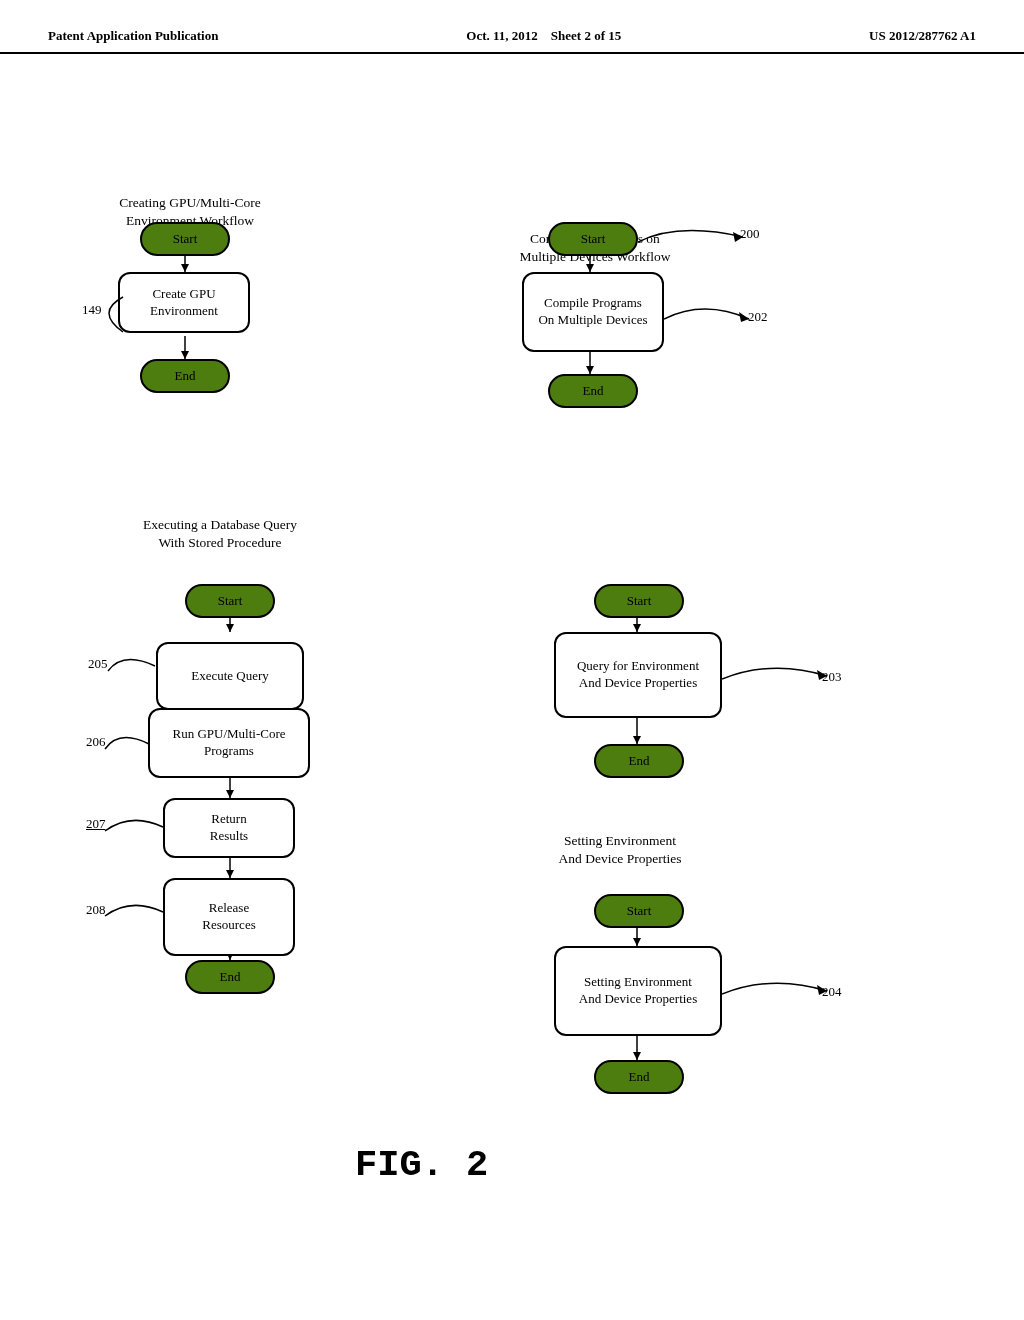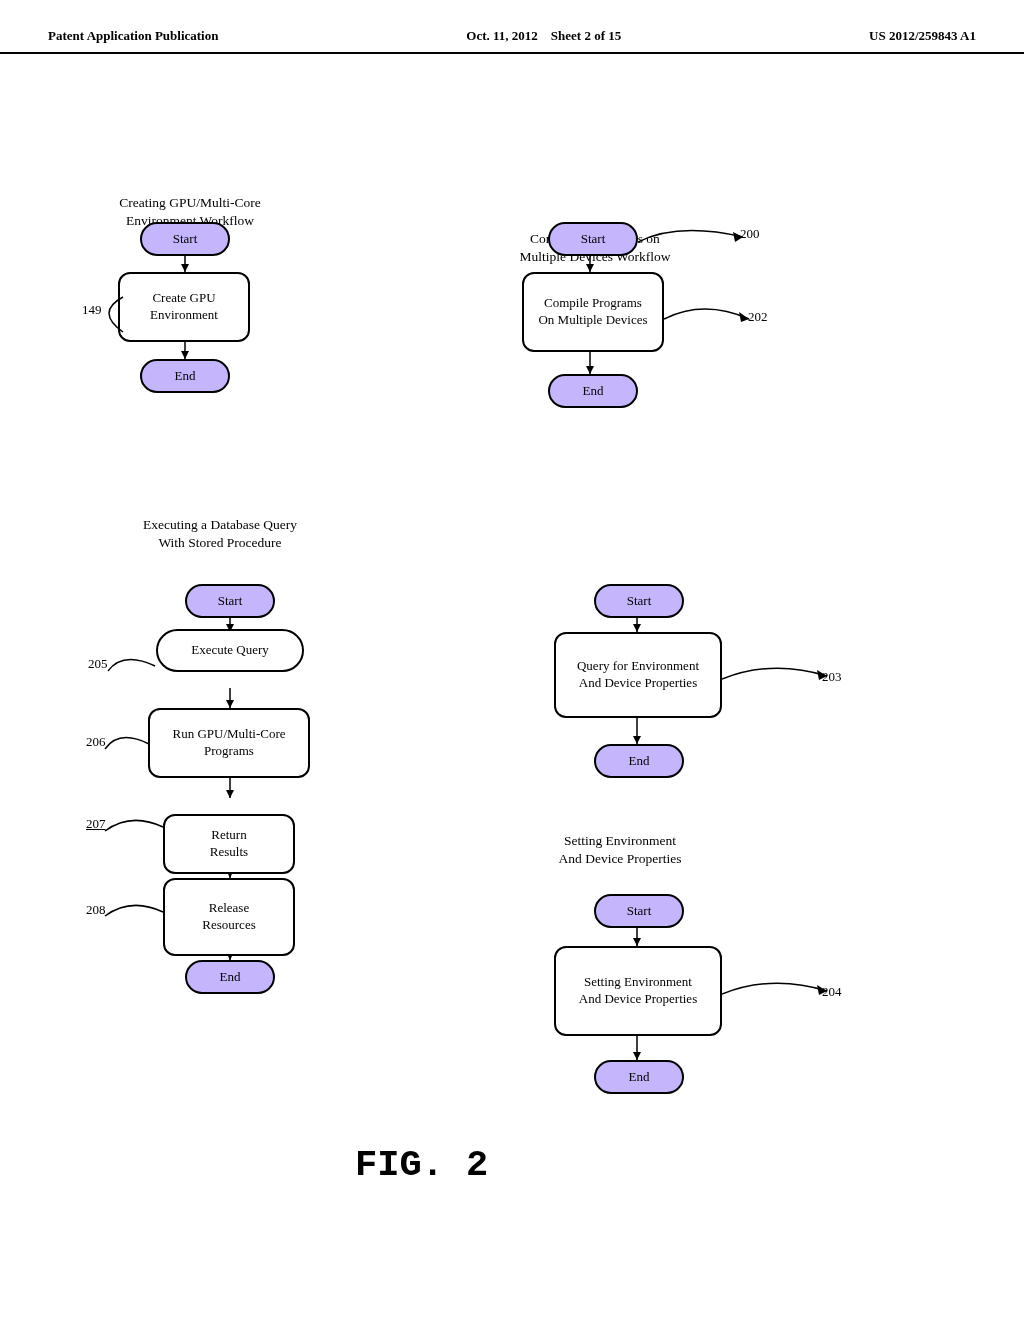--- a/index.html
+++ b/index.html
@@ -59,21 +59,21 @@
       display: flex;
       align-items: center;
       justify-content: center;
       text-align: center;
       font-size: 13px;
       line-height: 1.3;
     }
     .node-oval {
       border-radius: 50px;
       border: 2px solid #000;
-      background: #c4b5fd;
+      background: #4d7c0f;
     }
     .node-rect {
       border-radius: 12px;
       border: 2px solid #000;
       background: #fff;
     }
     
     .svg-overlay {
       position: absolute;
       top: 0;
@@ -100,21 +100,21 @@
 <body>
 
 <div class="page">
 
   <div class="header">
     <div class="header-left">Patent Application Publication</div>
     <div class="header-center">
       <span>Oct. 11, 2012</span>&nbsp;&nbsp;&nbsp;
       <span>Sheet 2 of 15</span>
     </div>
-    <div class="header-right">US 2012/259843 A1</div>
+    <div class="header-right">US 2012/287762 A1</div>
   </div>
 
   <div class="diagram-area">
 
     <svg class="svg-overlay">
 
       <line x1="185" y1="198" x2="185" y2="218" stroke="#000" stroke-width="1.5"></line>
       <polygon points="185,218 181,210 189,210" fill="#000"></polygon>
       <line x1="185" y1="282" x2="185" y2="305" stroke="#000" stroke-width="1.5"></line>
       <polygon points="185,305 181,297 189,297" fill="#000"></polygon>
@@ -143,21 +143,21 @@
       <line x1="637" y1="870" x2="637" y2="892" stroke="#000" stroke-width="1.5"></line>
       <polygon points="637,892 633,884 641,884" fill="#000"></polygon>
       <line x1="637" y1="982" x2="637" y2="1006" stroke="#000" stroke-width="1.5"></line>
       <polygon points="637,1006 633,998 641,998" fill="#000"></polygon>
     </svg>
 
     <div class="flow-title" style="left:90px; top:140px; width:200px;">Creating GPU/Multi-Core<br>Environment Workflow</div>
 
     <div class="node node-oval" style="left:140px; top:168px; width:90px; height:34px;">Start</div>
 
-    <div class="node node-rect" style="left:118px; top:218px; width:132px; height:70px;">Create GPU<br>Environment</div>
+    <div class="node node-rect" style="left:118px; top:218px; width:132px; height:61px;">Create GPU<br>Environment</div>
 
     <div class="node node-oval" style="left:140px; top:305px; width:90px; height:34px;">End</div>
 
     <div class="ref-label" style="left:82px; top:248px;">149</div>
     <svg style="position:absolute; left:95px; top:238px; width:30px; height:50px; pointer-events:none;">
       <path d="M28,40 Q0,20 28,5" fill="none" stroke="#000" stroke-width="1.5"></path>
     </svg>
 
     <div class="flow-title" style="left:480px; top:140px; width:230px;margin-top:36px;">Compiling Programs on<br>Multiple Devices Workflow</div>
 
@@ -176,35 +176,35 @@
       <path d="M0,25 Q40,5 85,25" fill="none" stroke="#000" stroke-width="1.5"></path>
       <polygon points="85,25 75,18 77,28" fill="#000"></polygon>
     </svg>
 
     <div class="node node-oval" style="left:548px; top:320px; width:90px; height:34px;">End</div>
 
     <div class="flow-title" style="left:100px; top:462px; width:240px;">Executing a Database Query<br>With Stored Procedure</div>
 
     <div class="node node-oval" style="left:185px; top:530px; width:90px; height:34px;">Start</div>
 
-    <div class="node node-rect" style="left:156px; top:575px; width:148px; height:43px;border-radius:22px;">Execute Query</div>
+    <div class="node node-rect" style="left:156px; top:588px; width:148px; height:68px;">Execute Query</div>
 
     <div class="ref-label" style="left:88px; top:602px;">205</div>
     <svg style="position:absolute; left:103px; top:592px; width:55px; height:40px; pointer-events:none;">
       <path d="M52,20 Q20,5 5,25" fill="none" stroke="#000" stroke-width="1.5"></path>
     </svg>
 
     <div class="node node-rect" style="left:148px; top:654px; width:162px; height:70px;">Run GPU/Multi-Core<br>Programs</div>
 
     <div class="ref-label" style="left:86px; top:680px;">206</div>
     <svg style="position:absolute; left:101px; top:670px; width:50px; height:40px; pointer-events:none;">
       <path d="M48,20 Q18,5 4,25" fill="none" stroke="#000" stroke-width="1.5"></path>
     </svg>
 
-    <div class="node node-rect" style="left:163px; top:744px; width:132px; height:60px;margin-top:16px;">Return<br>Results</div>
+    <div class="node node-rect" style="left:163px; top:744px; width:132px; height:60px;">Return<br>Results</div>
 
     <div class="ref-label" style="left:86px; top:762px;text-decoration:underline;">207</div>
     <svg style="position:absolute; left:101px; top:755px; width:65px; height:38px; pointer-events:none;">
       <path d="M62,18 Q30,3 4,22" fill="none" stroke="#000" stroke-width="1.5"></path>
     </svg>
 
     <div class="node node-rect" style="left:163px; top:824px; width:132px; height:78px;">Release<br>Resources</div>
 
     <div class="ref-label" style="left:86px; top:848px;">208</div>
     <svg style="position:absolute; left:101px; top:840px; width:65px; height:38px; pointer-events:none;">

